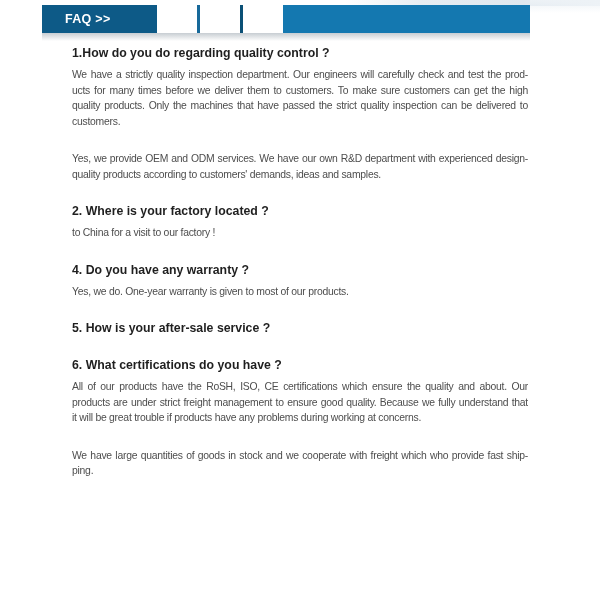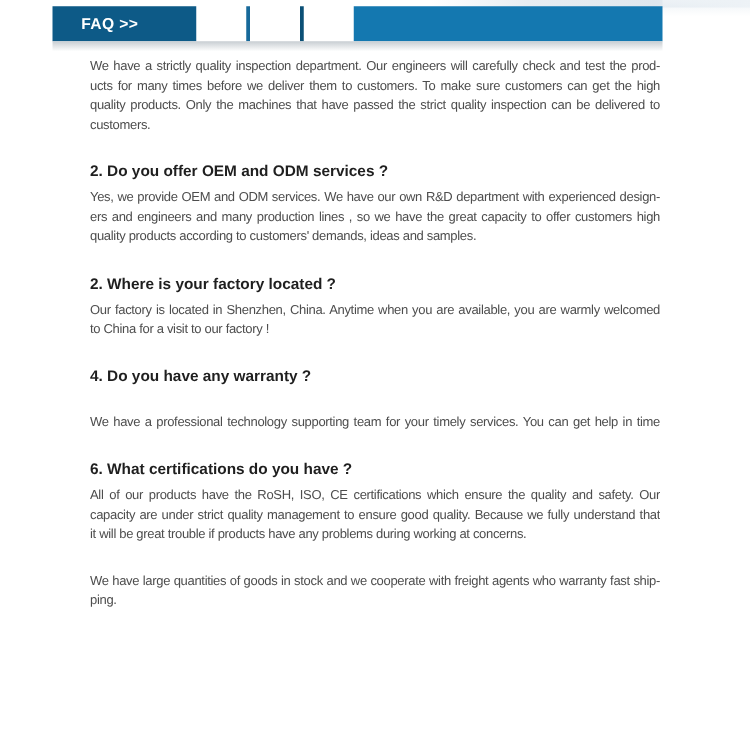--- a/index.html
+++ b/index.html
@@ -60,65 +60,66 @@
       <span>FAQ &gt;&gt;</span>
     </div>
     <div class="stripe-a"></div>
     <div class="stripe-b"></div>
     <div class="faq-bar-rest"></div>
   </div>
   <div class="bar-shadow"></div>
 
   <div class="faq-content">
     <section class="faq-item">
+      <div class="faq-question">1.How do you do regarding quality control ?</div>
       <div class="faq-answer">
           <div class="ans-line">We have a strictly quality inspection department. Our engineers will carefully check and test the prod-</div>
           <div class="ans-line">ucts for many times before we deliver them to customers. To make sure customers can get the high</div>
           <div class="ans-line">quality products. Only the machines that have passed the strict quality inspection can be delivered to</div>
           <div class="ans-line last">customers.</div>
         </div>
     </section>
 
     <section class="faq-item">
-      <div class="faq-question">2. Do you offer OEM and ODM services ?</div>
       <div class="faq-answer">
           <div class="ans-line">Yes, we provide OEM and ODM services. We have our own R&amp;D department with experienced design-</div>
-          <div class="ans-line">ers and engineers and many production lines , so we have the great capacity to offer customers high</div>
           <div class="ans-line last">quality products according to customers' demands, ideas and samples.</div>
         </div>
     </section>
 
     <section class="faq-item">
       <div class="faq-question">2. Where is your factory located ?</div>
       <div class="faq-answer">
-          <div class="ans-line">Our factory is located in Shenzhen, China. Anytime when you are available, you are warmly welcomed</div>
           <div class="ans-line last">to China for a visit to our factory !</div>
         </div>
     </section>
 
     <section class="faq-item">
       <div class="faq-question">4. Do you have any warranty ?</div>
+      <div class="faq-answer">
+          <div class="ans-line last">Yes, we do. One-year warranty is given to most of our products.</div>
+        </div>
     </section>
 
     <section class="faq-item">
+      <div class="faq-question">5. How is your after-sale service ?</div>
       <div class="faq-answer">
-          <div class="ans-line">We have a professional technology supporting team for your timely services. You can get help in time</div>
         </div>
     </section>
 
     <section class="faq-item">
       <div class="faq-question">6. What certifications do you have ?</div>
       <div class="faq-answer">
-          <div class="ans-line">All of our products have the RoSH, ISO, CE certifications which ensure the quality and safety. Our</div>
-          <div class="ans-line">capacity are under strict quality management to ensure good quality. Because we fully understand that</div>
+          <div class="ans-line">All of our products have the RoSH, ISO, CE certifications which ensure the quality and about. Our</div>
+          <div class="ans-line">products are under strict freight management to ensure good quality. Because we fully understand that</div>
           <div class="ans-line last">it will be great trouble if products have any problems during working at concerns.</div>
         </div>
     </section>
 
     <section class="faq-item">
       <div class="faq-answer">
-          <div class="ans-line">We have large quantities of goods in stock and we cooperate with freight agents who warranty fast ship-</div>
+          <div class="ans-line">We have large quantities of goods in stock and we cooperate with freight which who provide fast ship-</div>
           <div class="ans-line last">ping.</div>
         </div>
     </section>
   </div>
 
 </div>
 
 </body></html>

